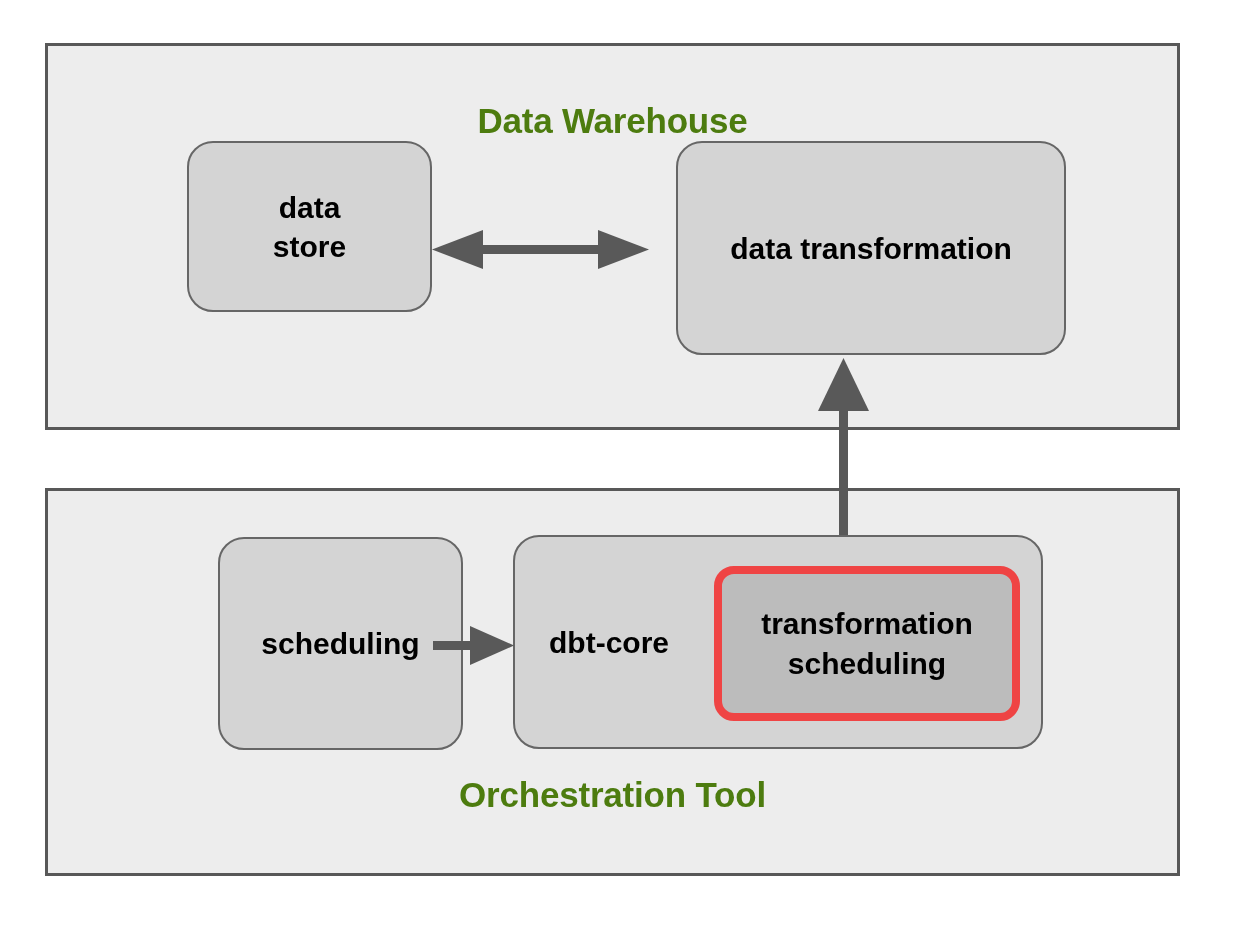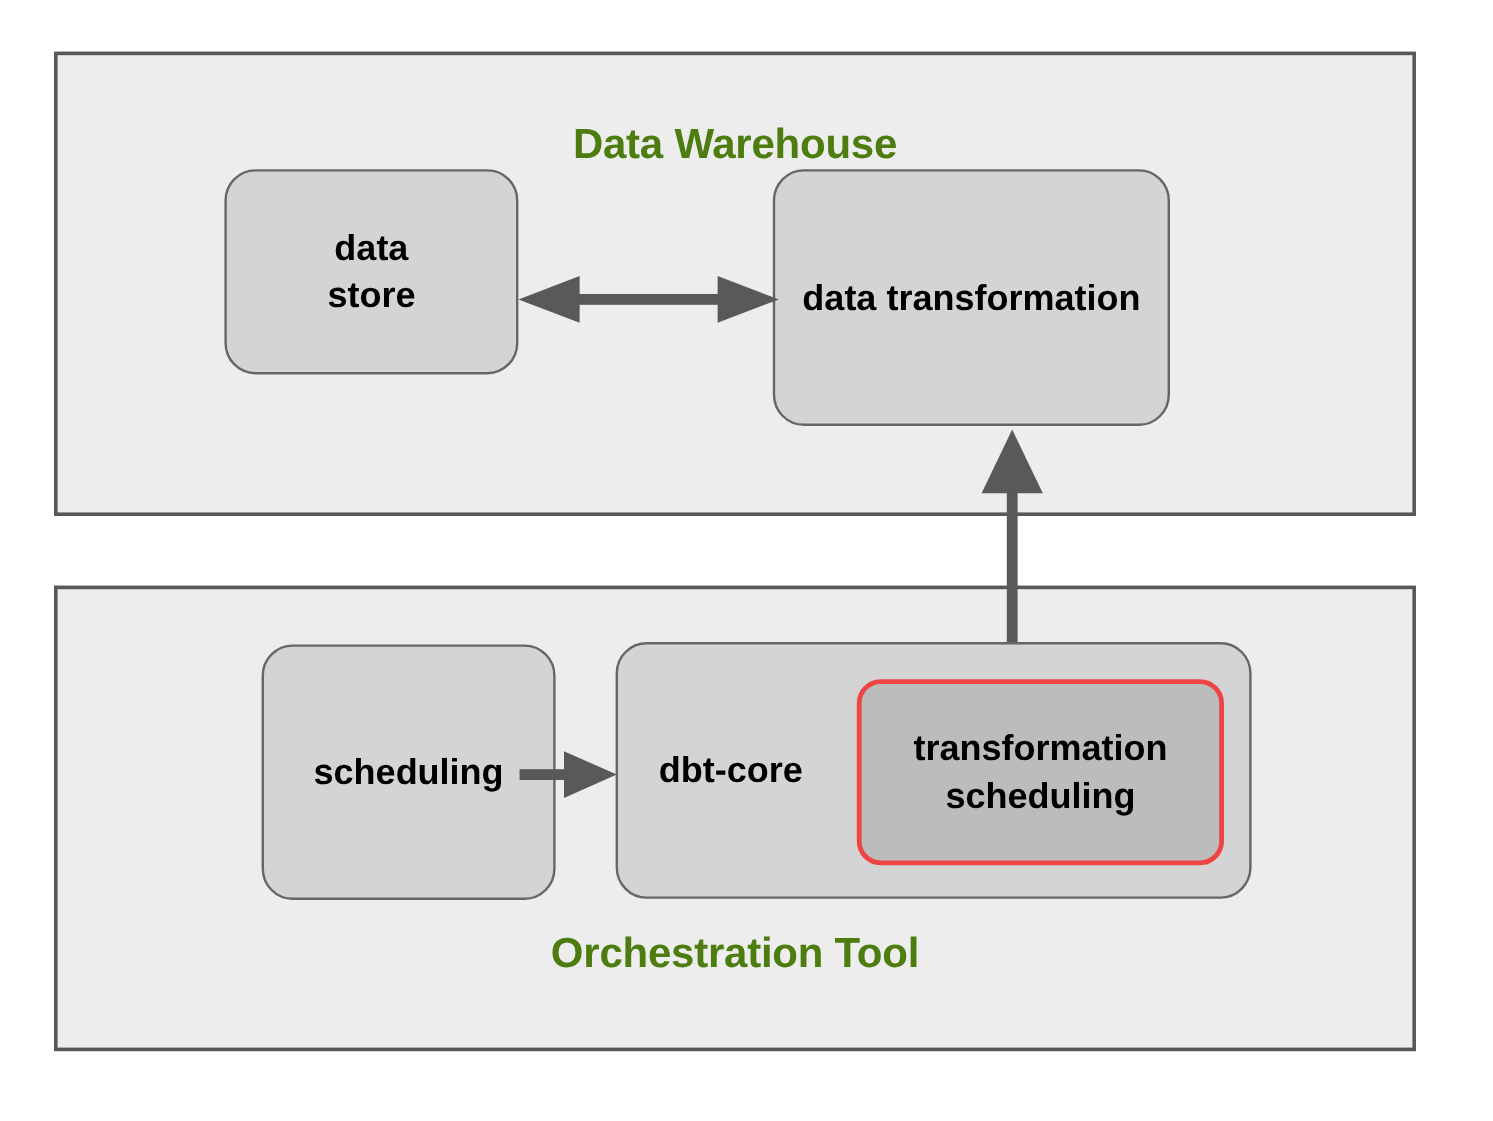--- a/index.html
+++ b/index.html
@@ -71,23 +71,23 @@
     line-height: 1.3;
   }
 
   #node-data-store {
     left: 187px;
     top: 141px;
     width: 245px;
     height: 171px;
   }
   #node-data-transformation {
-    left: 644px;
+    left: 676px;
     top: 141px;
-    width: 331px;
+    width: 390px;
     height: 214px;
   }
   #node-scheduling {
     left: 187px;
     top: 537px;
     width: 245px;
     height: 213px;
     margin-left: 31px;
   }
   #node-dbt-core {
@@ -105,21 +105,21 @@
     text-align: center;
   }
 
   #node-transformation-definitions {
     position: absolute;
     left: 714px;
     top: 566px;
     width: 306px;
     height: 155px;
     background: #bcbcbc;
-    border: 4px solid #ef4444;
+    border: 8px solid #ef4444;
     border-radius: 20px;
     box-sizing: border-box;
     display: flex;
     align-items: center;
     justify-content: center;
     text-align: center;
     font-weight: bold;
     font-size: 30px;
     line-height: 1.33;
     color: #000000;

